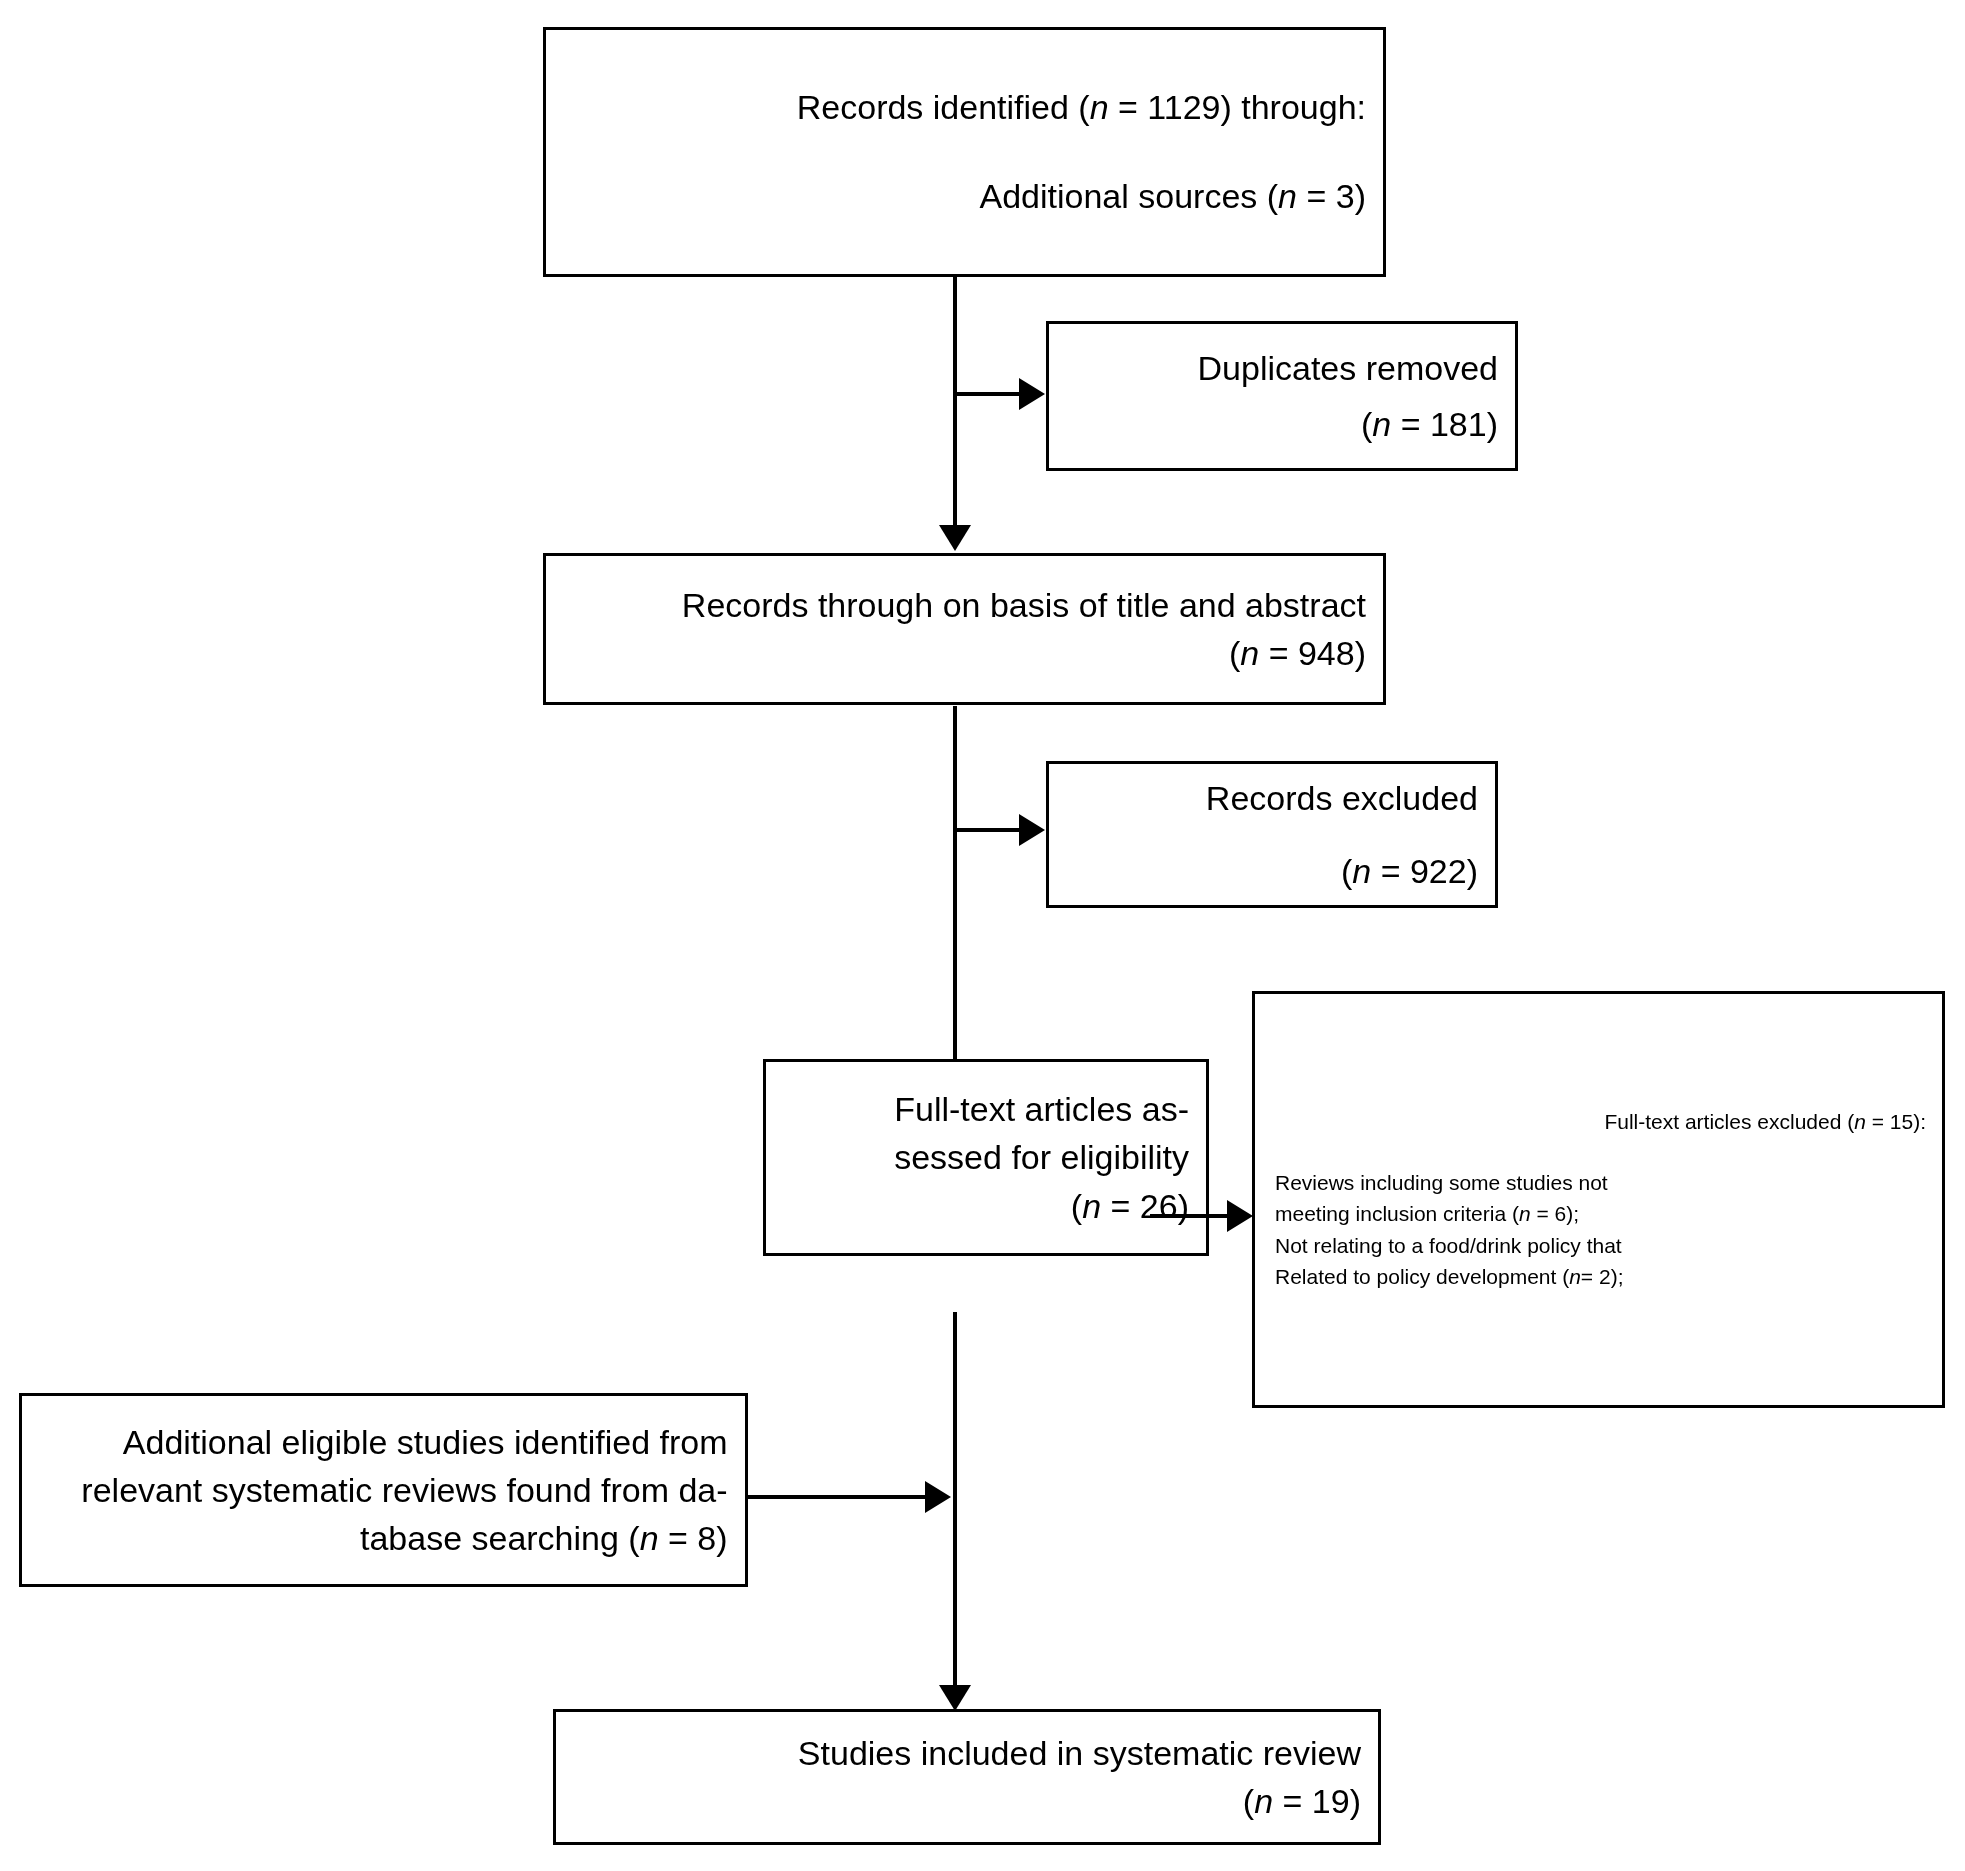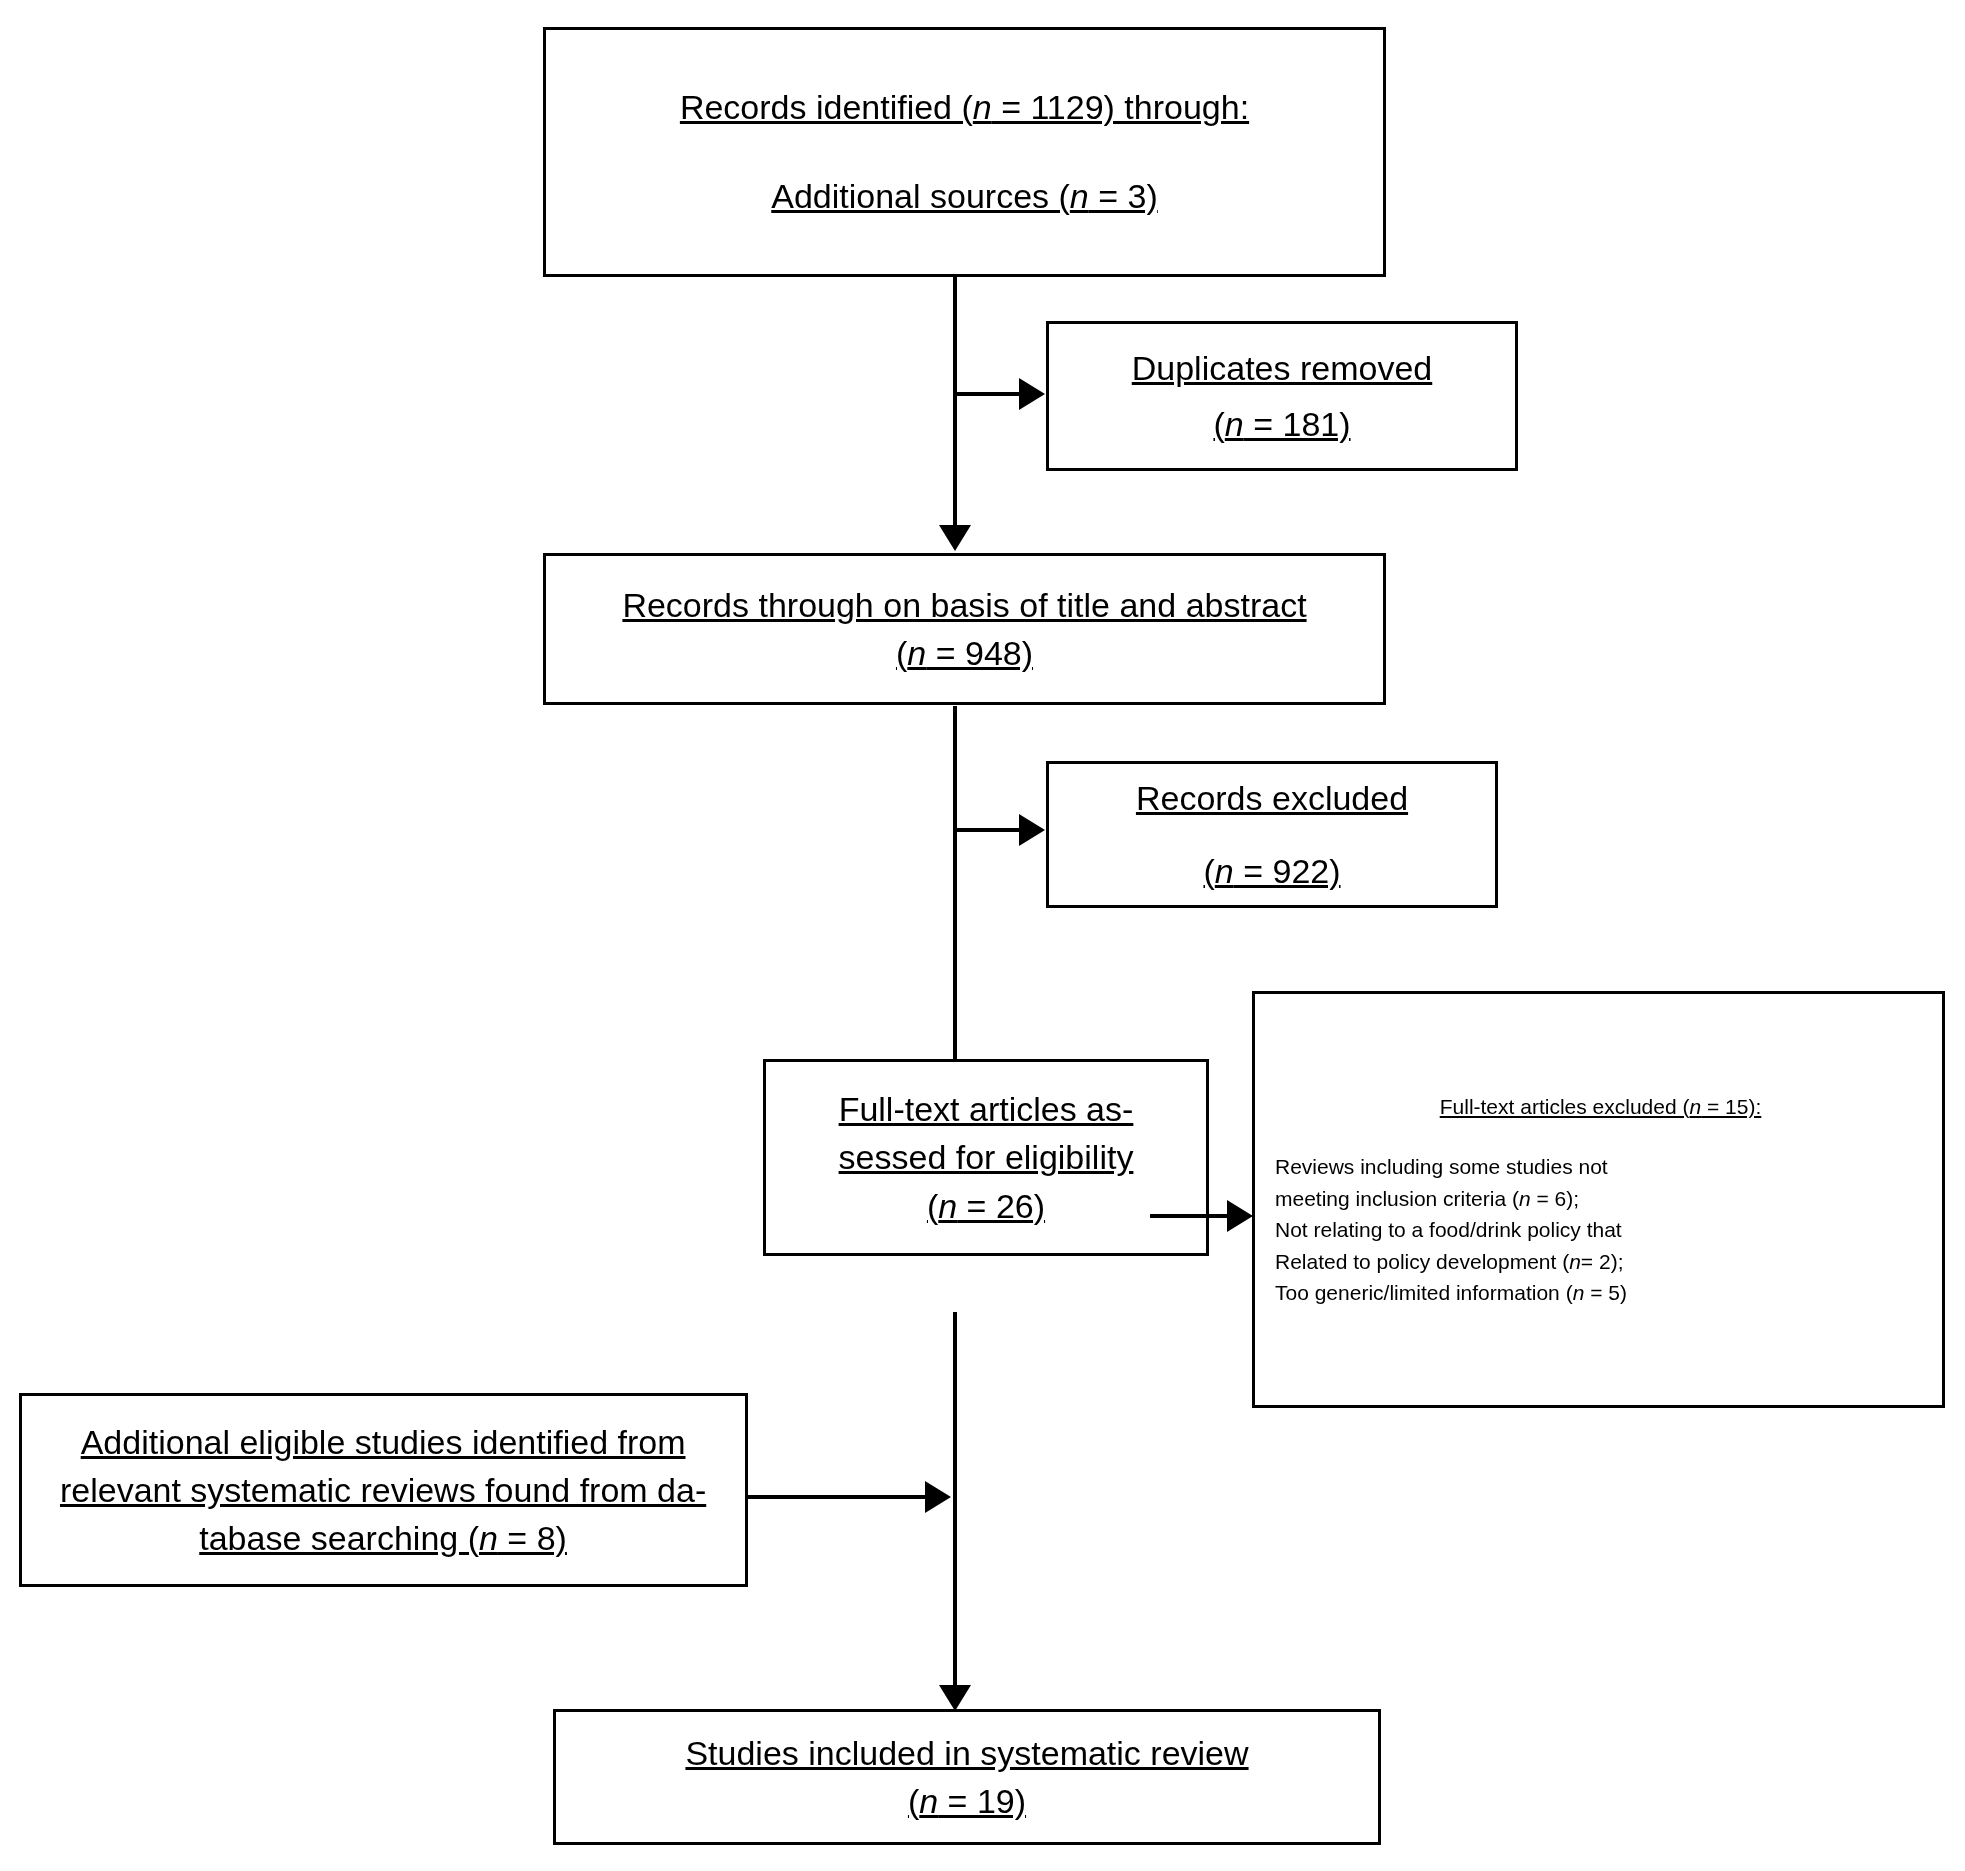--- a/index.html
+++ b/index.html
@@ -24,21 +24,21 @@
     box-sizing: border-box;
     border: 3.3px solid #000000;
     background: #ffffff;
     display: flex;
     flex-direction: column;
     justify-content: center;
     font-size: 34px;
     line-height: 1.42;
   }
   .node .line { display: block; white-space: pre; }
-  .center { text-align: center; text-decoration: underline; }
+  .center { text-align: right; }
   .left   { text-align: left; }
   .node.pad { padding: 0 17px; }
   .node.padleft { padding: 0 16px 0 20px; }
 
   .gap-sm { height: 29px; }
   .gap-md { height: 40px; }
 
   i.vn { font-style: italic; }
 
   
@@ -115,21 +115,20 @@
   <div class="hline" style="left:1150px; top:1214px; width:85px; height:4px;"></div>
   <div class="arrow-right" style="left:1227px; top:1200px;"></div>
 
   <div class="node padleft" style="left:1252px; top:991px; width:693px; height:417px; font-size:21px; line-height:1.50;">
     <span class="line center"><span>Full-text articles excluded (</span><i class="vn">n</i><span> = 15):</span></span>
     <div class="gap-sm"></div>
     <span class="line left">Reviews including some studies not</span>
     <span class="line left"><span>meeting inclusion criteria (</span><i class="vn">n</i><span> = 6);</span></span>
     <span class="line left">Not relating to a food/drink policy that</span>
     <span class="line left"><span>Related to policy development (</span><i class="vn">n</i><span>= 2);</span></span>
-    <span class="line left"><span>Too generic/limited information (</span><i class="vn">n</i><span> = 5)</span></span>
   </div>
 
   <div class="node pad center" style="left:18.6px; top:1393px; width:729px; height:194px;">
     <span class="line">Additional eligible studies identified from</span>
     <span class="line">relevant systematic reviews found from da-</span>
     <span class="line"><span>tabase searching (</span><i class="vn">n</i><span> = 8)</span></span>
   </div>
 
   <div class="hline" style="left:747px; top:1495px; width:180px; height:4px;"></div>
   <div class="arrow-right" style="left:925px; top:1481px;"></div>

